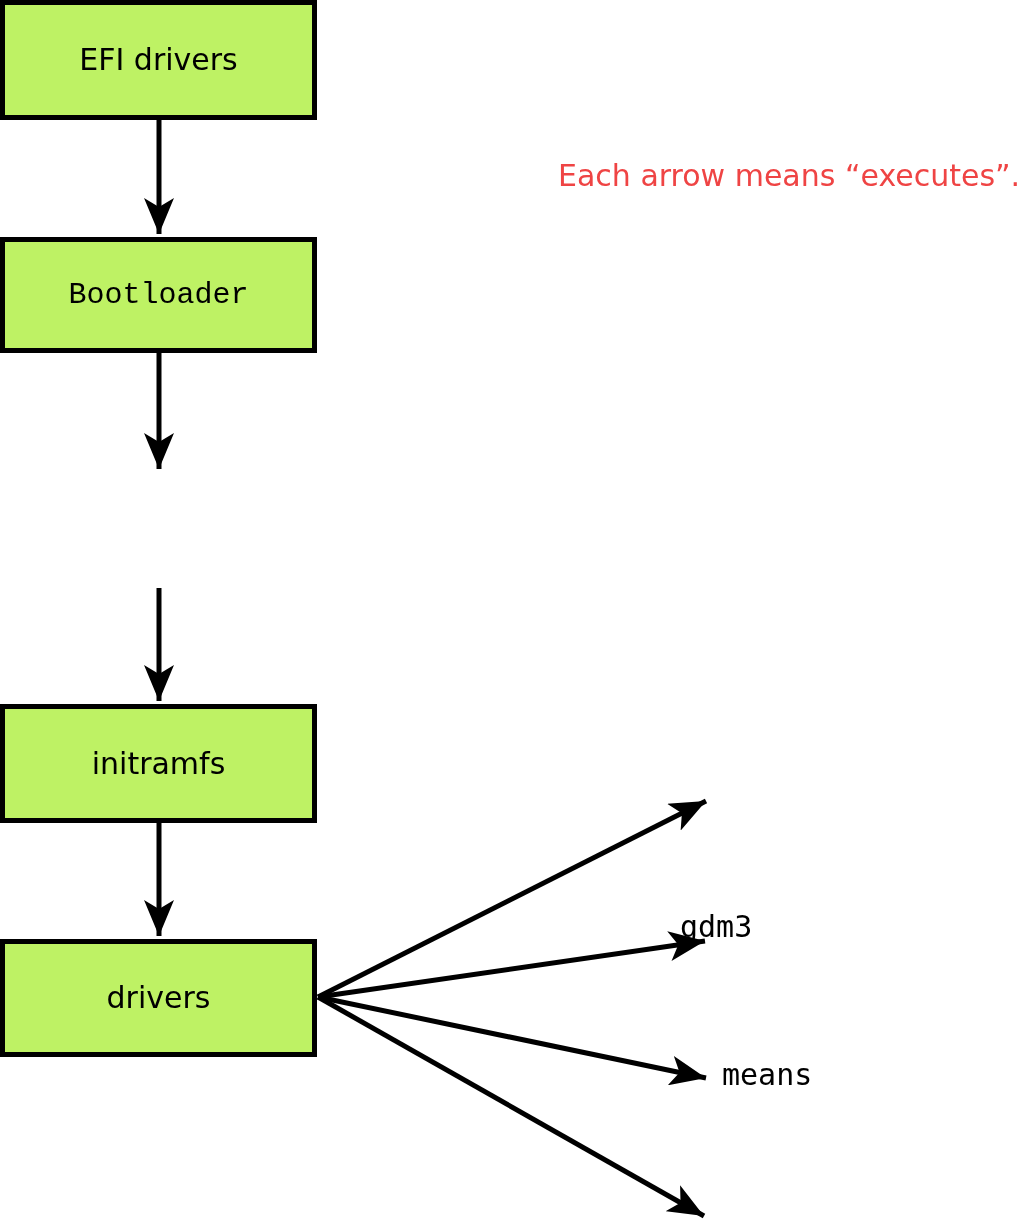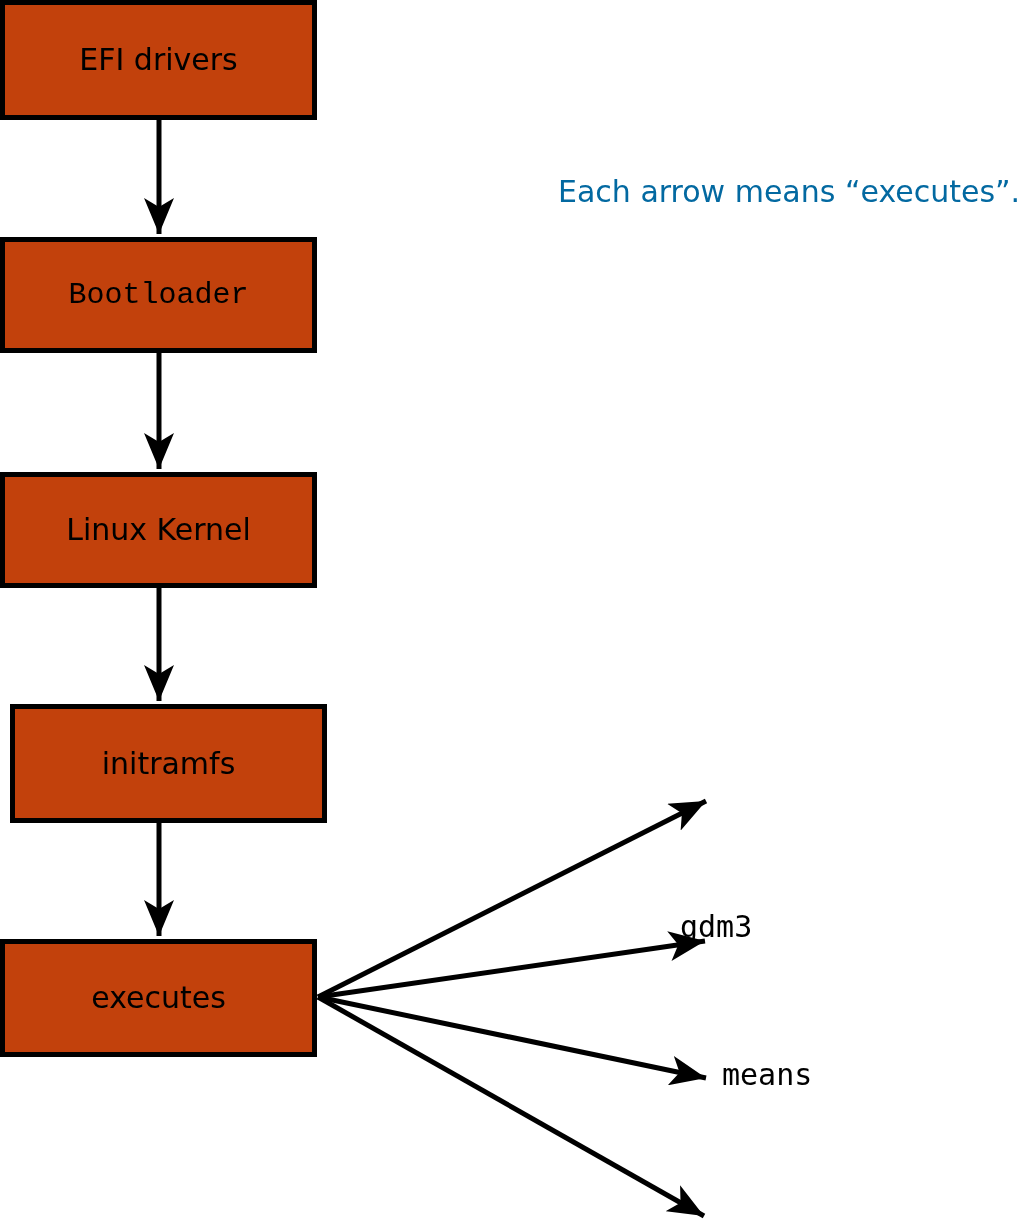--- a/index.html
+++ b/index.html
@@ -22,55 +22,55 @@
     top: 0;
     width: 1023px;
     height: 1230px;
   }
   .node {
     position: absolute;
     left: 0;
     width: 317px;
     box-sizing: border-box;
     border: 5px solid #000000;
-    background: #c2410c;
+    background: #bef264;
     display: flex;
     align-items: center;
     justify-content: center;
   }
   .node-label {
     font-size: 30px;
     line-height: 30px;
     color: #000000;
     white-space: nowrap;
   }
   .caption {
     position: absolute;
     left: 558px;
-    top: 177px;
+    top: 161px;
     font-size: 30px;
     line-height: 30px;
     white-space: nowrap;
-    color: #0369a1;
+    color: #ef4444;
   }
   .proc-label {
     position: absolute;
     font-family: "DejaVu Sans Mono", "Liberation Mono", monospace;
     font-size: 30px;
     line-height: 30px;
     white-space: nowrap;
     color: #000000;
   }
   .proc-label.sans {
     font-family: "DejaVu Sans", "Liberation Sans", sans-serif;
   }
   #node-efi       { top: 0px;   height: 120px; }
   #node-boot      { top: 237px; height: 116px; font-family: Liberation Mono, monospace; }
   #node-kernel    { top: 472px; height: 116px; }
-  #node-initramfs { top: 704px; height: 119px; margin-left: 10px; }
+  #node-initramfs { top: 704px; height: 119px; }
   #node-systemd   { top: 939px; height: 118px; }
   #proc-journal { left: 722px; top: 772px;  }
   #proc-gdm3    { left: 680px; top: 912px;  }
   #proc-getty   { left: 722px; top: 1060px; }
   #proc-sshd    { left: 715px; top: 1195px; margin-top: 48px; }
 </style>
 </head>
 <body>
 
 <div class="stage">
@@ -94,30 +94,27 @@
   </svg>
 
   <div class="node" id="node-efi">
     <span class="node-label">EFI drivers</span>
   </div>
 
   <div class="node" id="node-boot">
     <span class="node-label">Bootloader</span>
   </div>
 
-  <div class="node" id="node-kernel">
-    <span class="node-label">Linux Kernel</span>
-  </div>
 
   <div class="node" id="node-initramfs">
     <span class="node-label">initramfs</span>
   </div>
 
   <div class="node" id="node-systemd">
-    <span class="node-label">executes</span>
+    <span class="node-label">drivers</span>
   </div>
 
   <div class="caption">Each arrow means “executes”.</div>
 
 
   <div class="proc-label" id="proc-gdm3">gdm3</div>
 
   <div class="proc-label" id="proc-getty">means</div>
 
   <div class="proc-label sans" id="proc-sshd">sshd</div>

